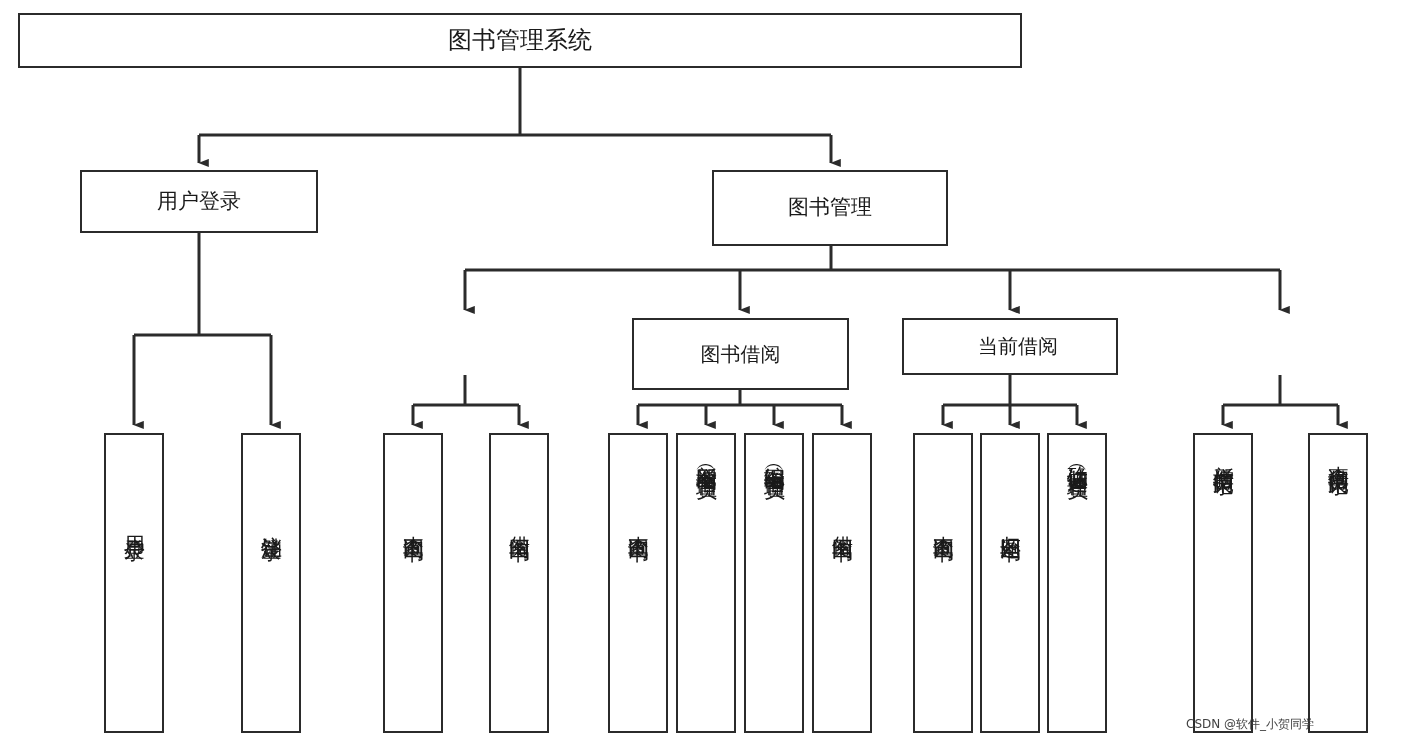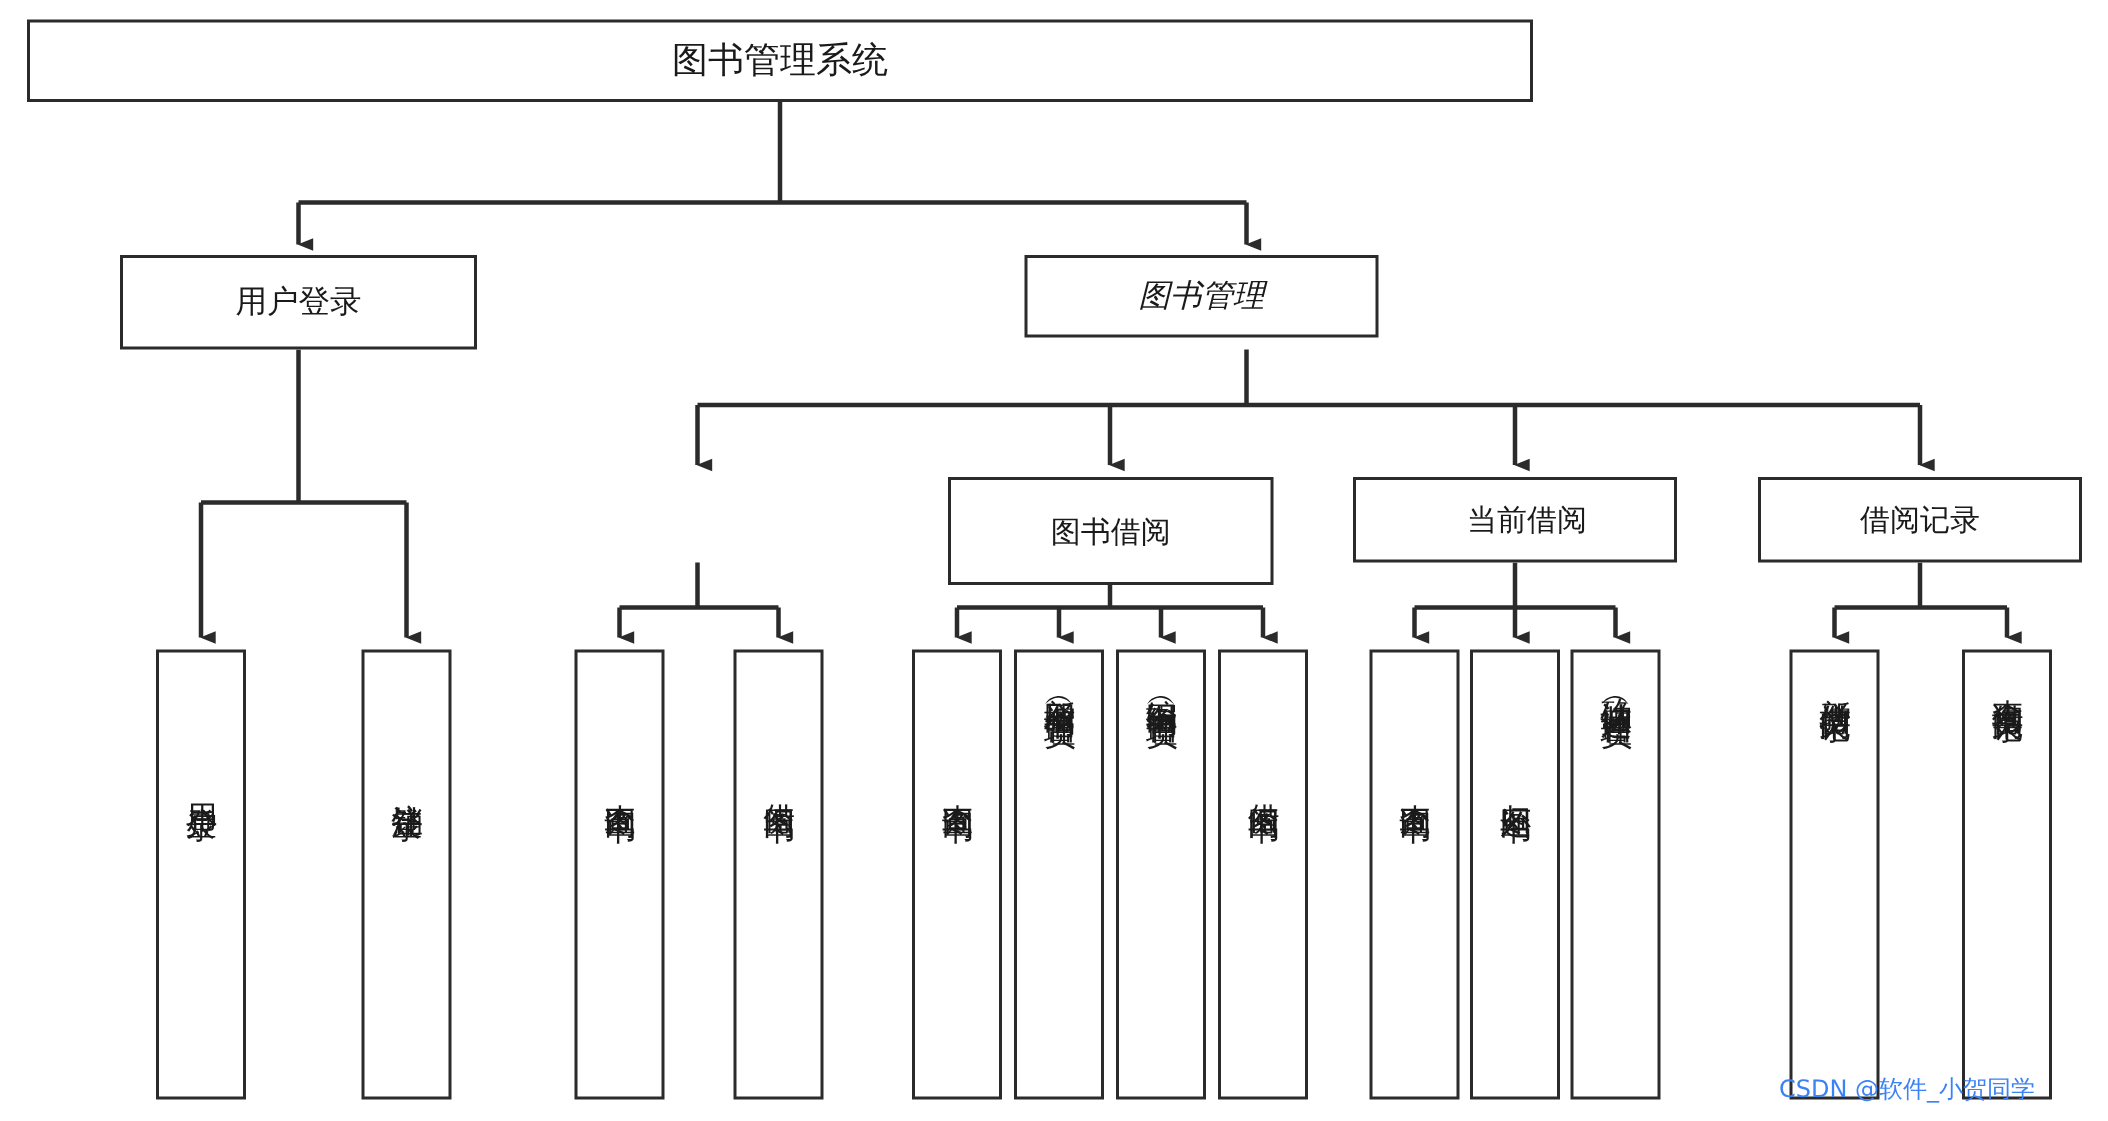--- a/index.html
+++ b/index.html
@@ -59,22 +59,22 @@
     letter-spacing: 2px;
     line-height: 1.0;
   }
   .node.leaf.leaf-mid .node-label {
     padding-top: 70px;
   }
   #watermark {
     position: absolute;
     left: 1186px;
     top: 716px;
-    font-size: 16px;
-    color: #3b82f6;
+    font-size: 12px;
+    color: #404040;
     white-space: nowrap;
     z-index: 5;
     text-align: center;
   }
 </style>
 </head>
 <body>
 
 <div id="diagram-root">
 
@@ -128,32 +128,29 @@
     </g>
   </svg>
 
   <div class="node root" style="left:18px; top:13px; width:1004px; height:55px;">
     <span class="node-label">图书管理系统</span>
   </div>
 
   <div class="node lvl2" style="left:80px; top:170px; width:238px; height:63px;">
     <span class="node-label">用户登录</span>
   </div>
-  <div class="node lvl2" style="left:683px; top:170px; width:236px; height:55px;font-style:italic;">
+  <div class="node lvl2" style="left:712px; top:170px; width:236px; height:76px;">
     <span class="node-label">图书管理</span>
   </div>
 
   <div class="node lvl3" style="left:632px; top:318px; width:217px; height:72px;">
     <span class="node-label">图书借阅</span>
   </div>
   <div class="node lvl3" style="left:902px; top:318px; width:216px; height:57px;padding-left:16px;">
     <span class="node-label">当前借阅</span>
-  </div>
-  <div class="node lvl3" style="left:1172px; top:318px; width:216px; height:57px;">
-    <span class="node-label">借阅记录</span>
   </div>
 
   <div class="node leaf leaf-mid" style="left:104px; top:433px; width:60px; height:300px;">
     <span class="node-label">用户登录</span>
   </div>
   <div class="node leaf leaf-mid" style="left:241px; top:433px; width:60px; height:300px;">
     <span class="node-label">注销登录</span>
   </div>
 
   <div class="node leaf leaf-mid" style="left:383px; top:433px; width:60px; height:300px;">

